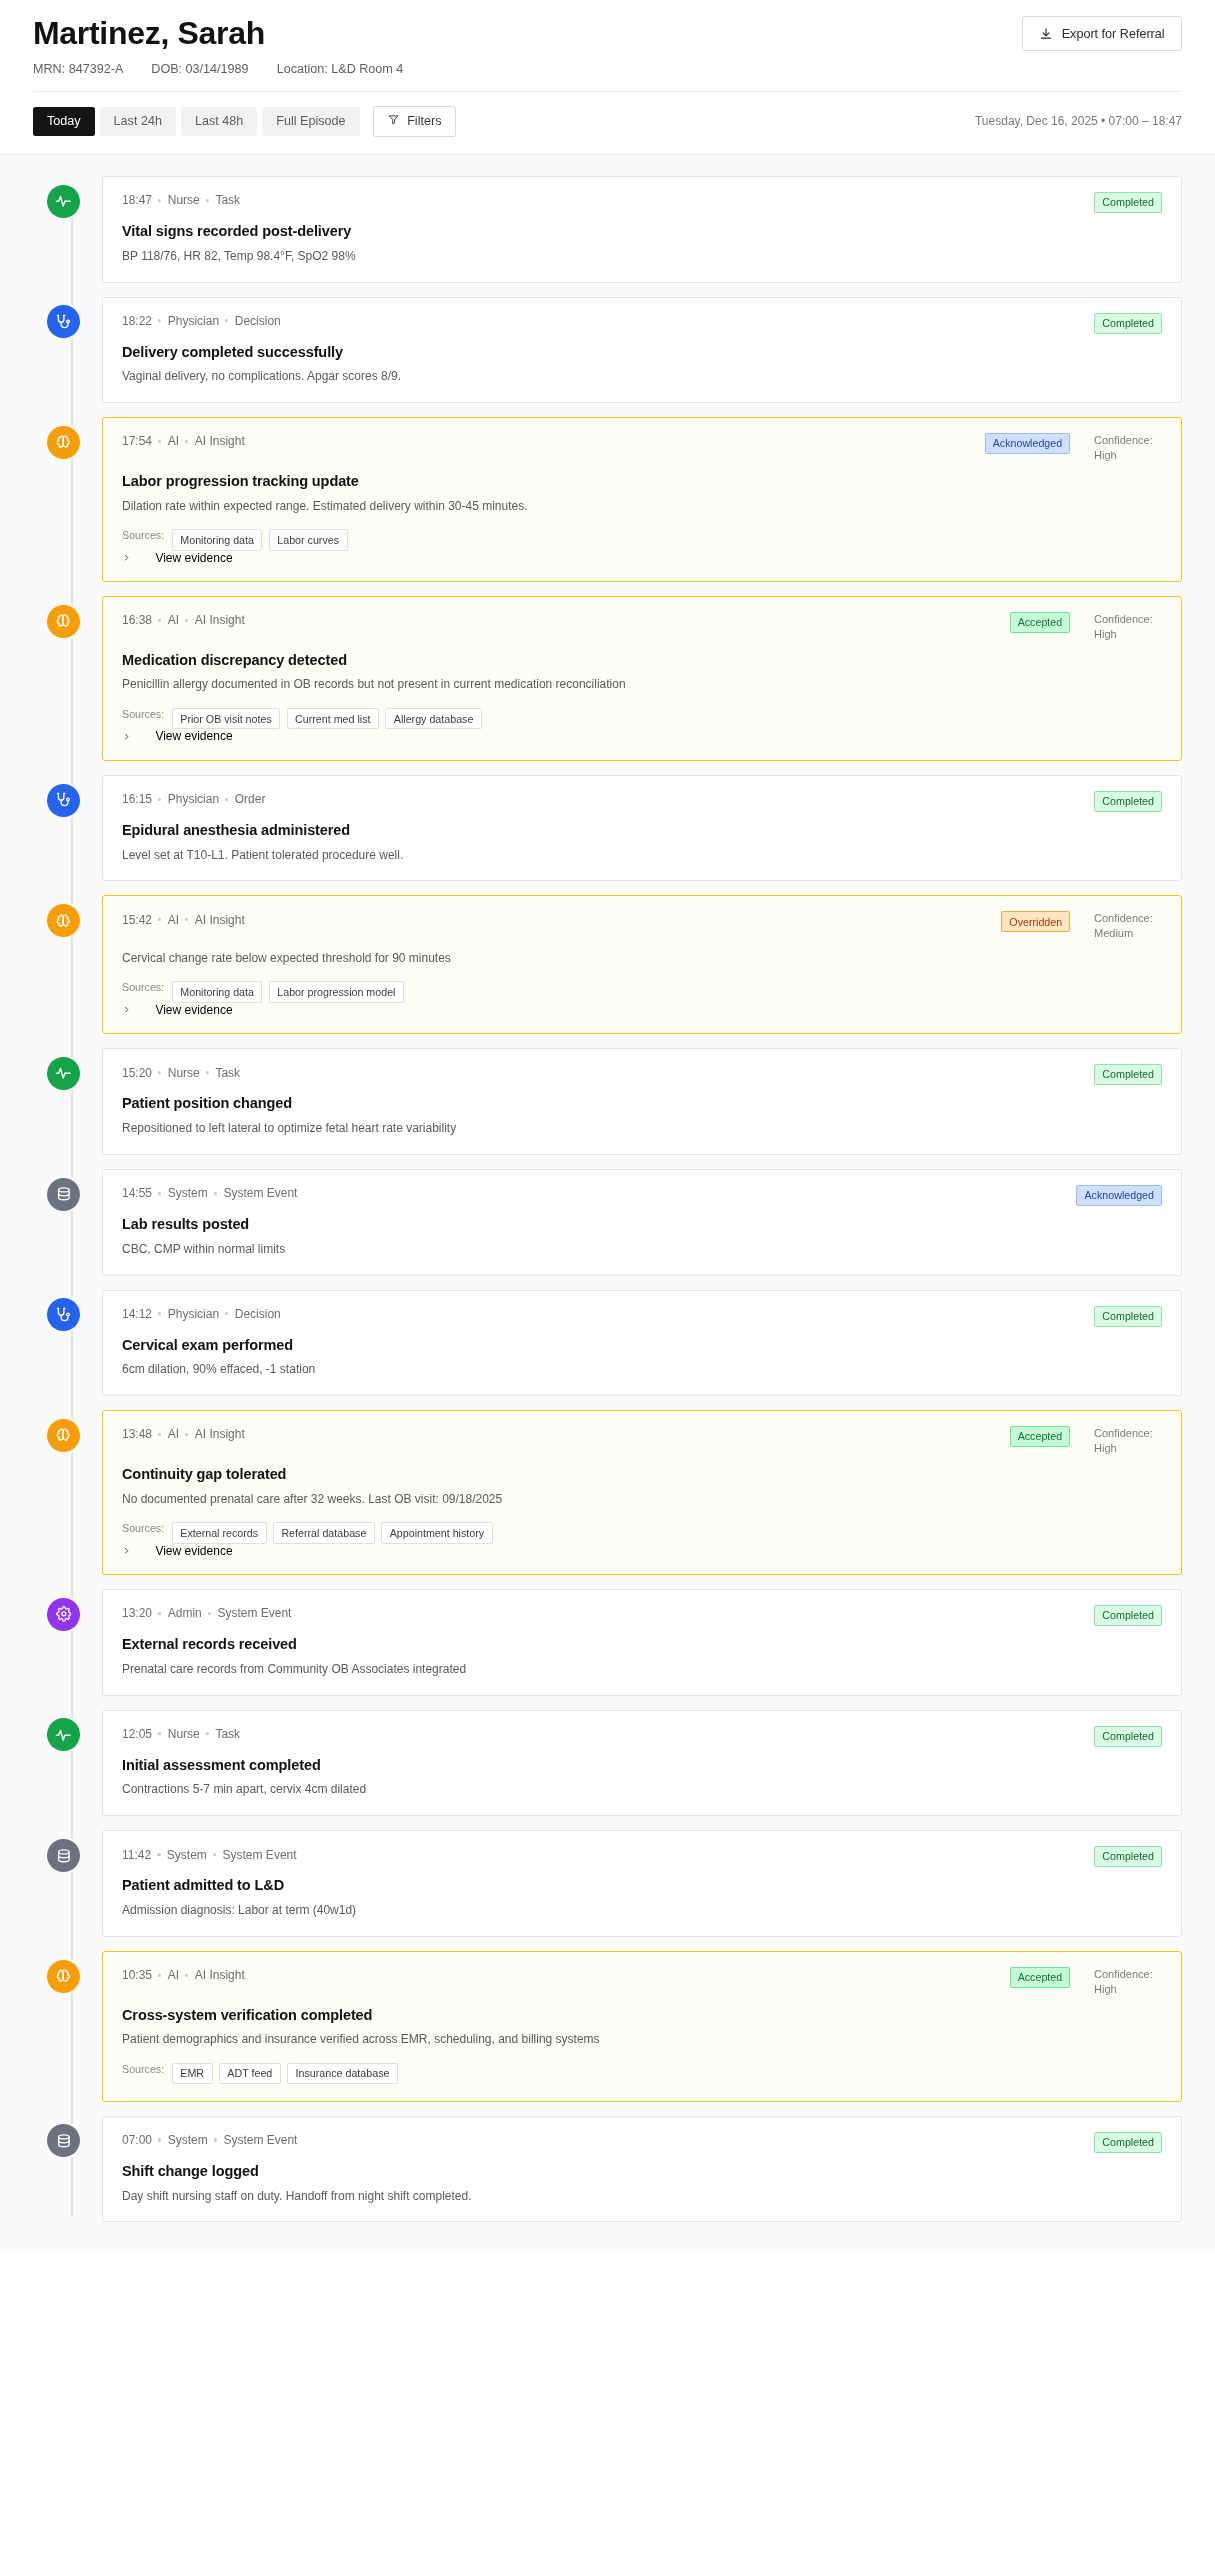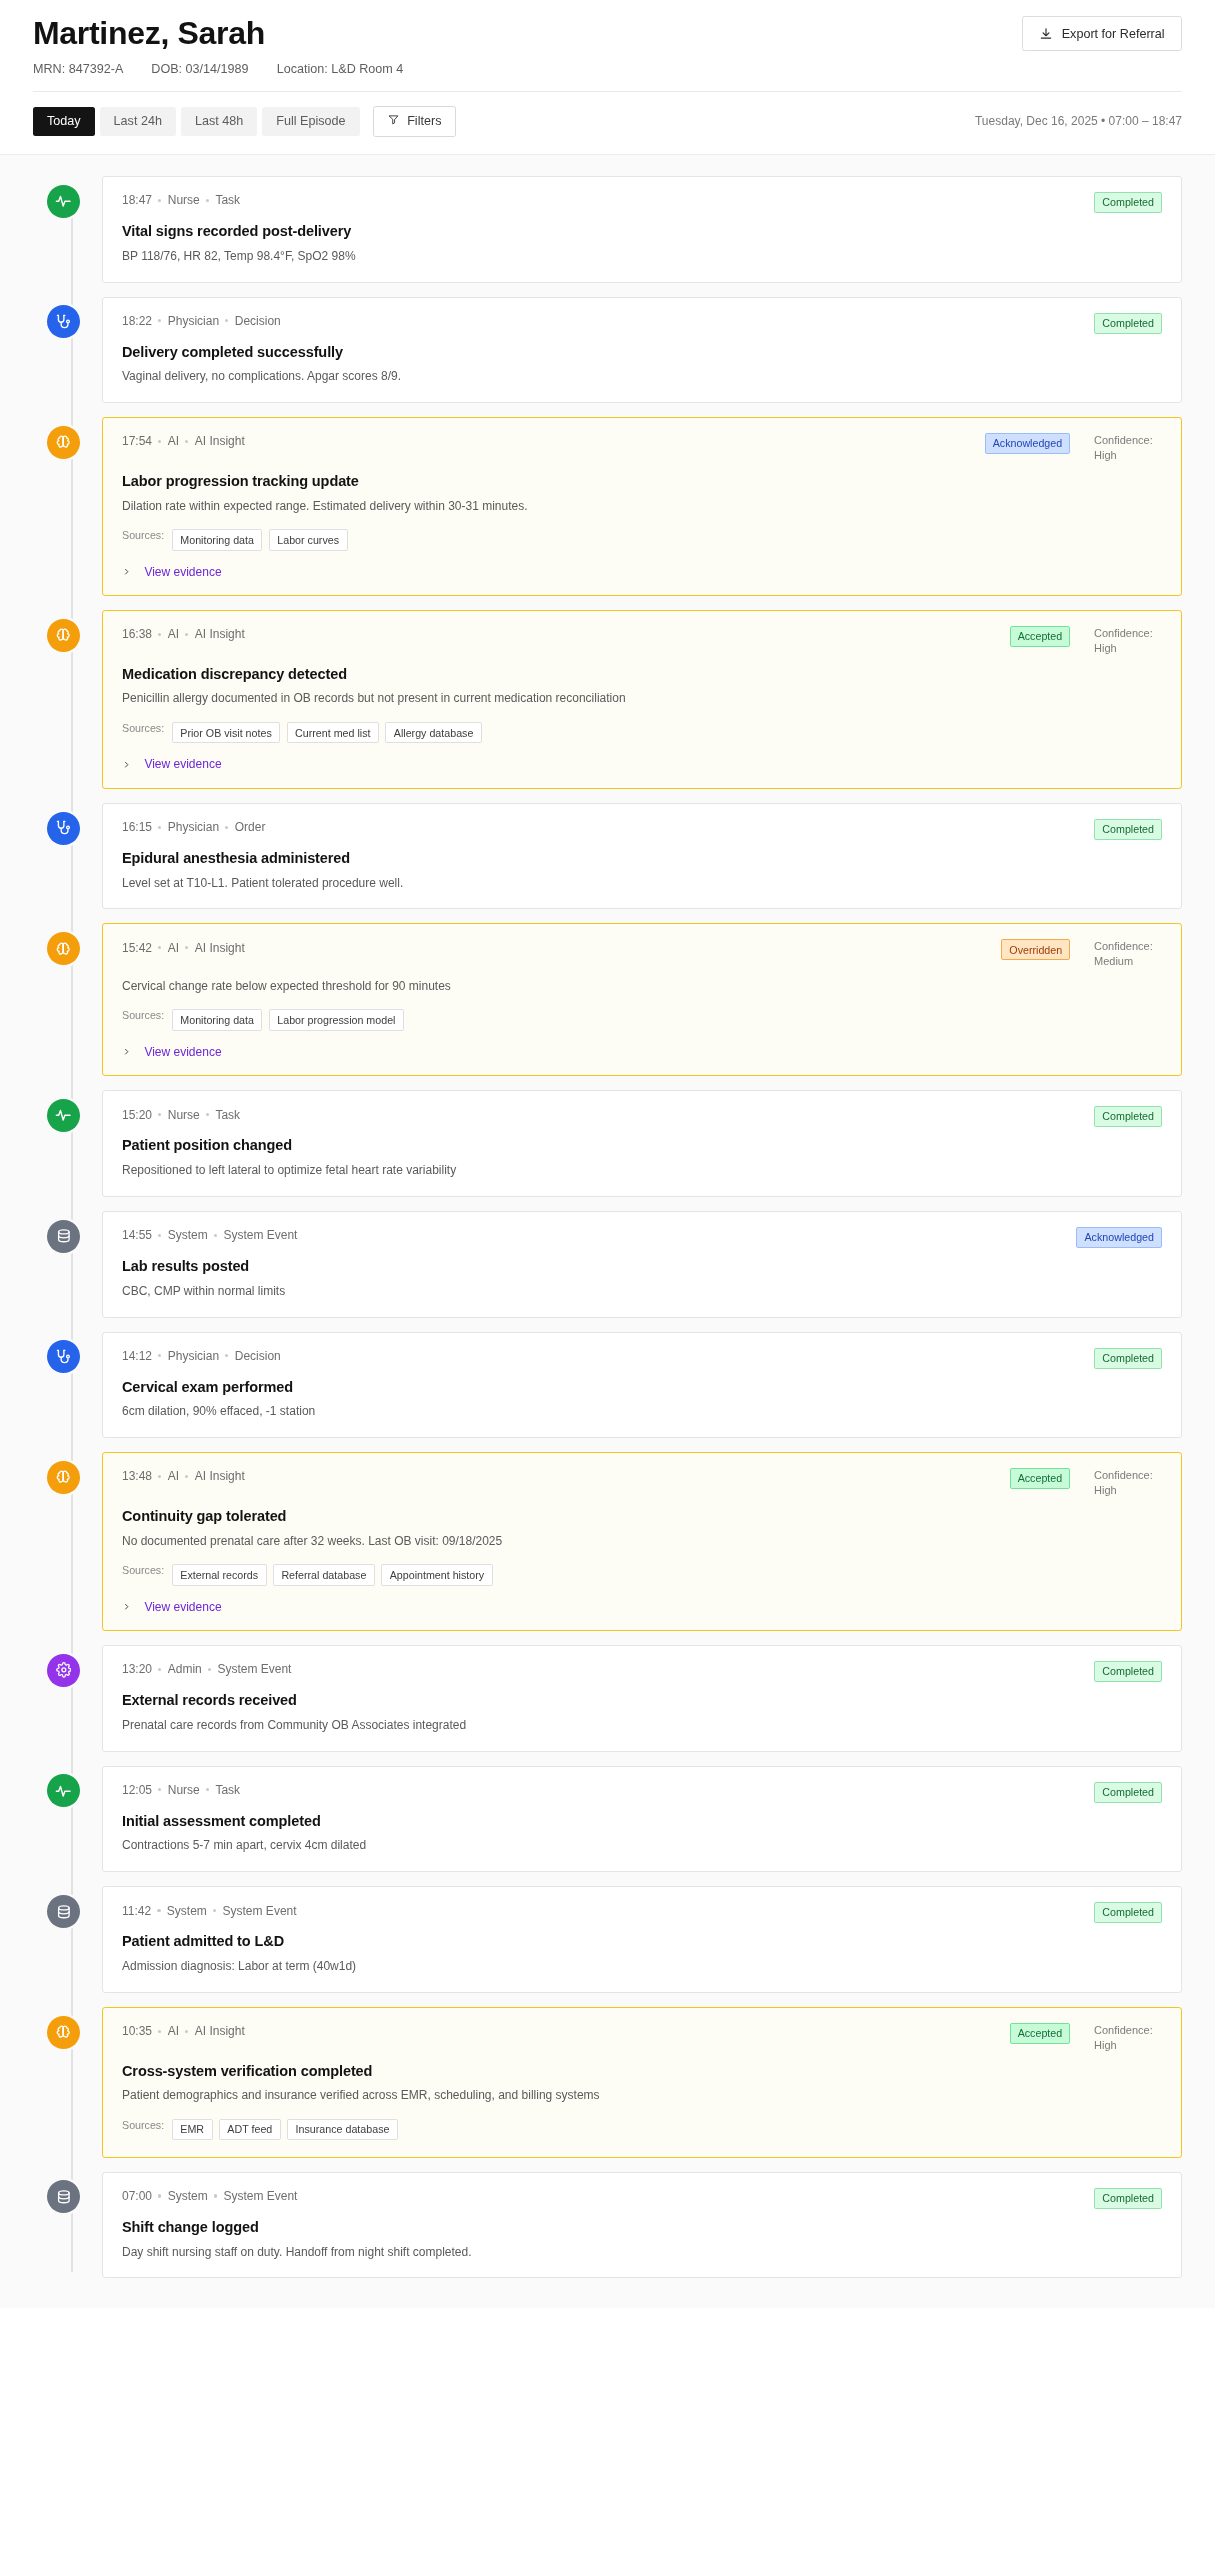--- a/index.html
+++ b/index.html
@@ -231,26 +231,25 @@
     color: #3d3d3d;
     background: #ffffff;
     border: 0.6px solid #dfdfdf;
     border-radius: 1.9px;
     padding: 3.8px 7.5px;
     white-space: nowrap;
     cursor: pointer;
   }
 
   .evidence-link {
-    margin-top: 14px;
     display: inline-flex;
     align-items: center;
-    gap: 13px;
+    gap: 24px;
     font-size: 12px;
-    color: #6d28d9;
+    color: #000000;
     cursor: pointer;
   }
   .evidence-link svg { display: block; }
 </style>
 </head>
 <body>
 
 <div class="page-header">
   <div class="header-top">
     <div>
@@ -365,21 +364,21 @@
               <span>17:54</span>
               <span class="dot"></span>
               <span>AI</span>
               <span class="dot"></span>
               <span>AI Insight</span>
             </div>
             <div class="head-right">
               <span class="badge acknowledged">Acknowledged</span>
               <span class="confidence">Confidence: High</span>
             </div>
-          </div><div class="event-title">Labor progression tracking update</div><div class="event-detail">Dilation rate within expected range. Estimated delivery within 30-31 minutes.</div><div class="sources-row">
+          </div><div class="event-title">Labor progression tracking update</div><div class="event-detail">Dilation rate within expected range. Estimated delivery within 30-45 minutes.</div><div class="sources-row">
             <span class="sources-label">Sources:</span>
             <span class="source-chip">Monitoring data</span>
             <span class="source-chip">Labor curves</span>
           </div><div class="evidence-link">
             <span>
               <svg width="9.4" height="9.4" viewBox="0 0 24 24" fill="none" stroke="#3b3b3b" stroke-width="2.4" stroke-linecap="round" stroke-linejoin="round">
                 <path d="M9 18l6-6-6-6"></path>
               </svg>
             </span>
             <span>View evidence</span>

